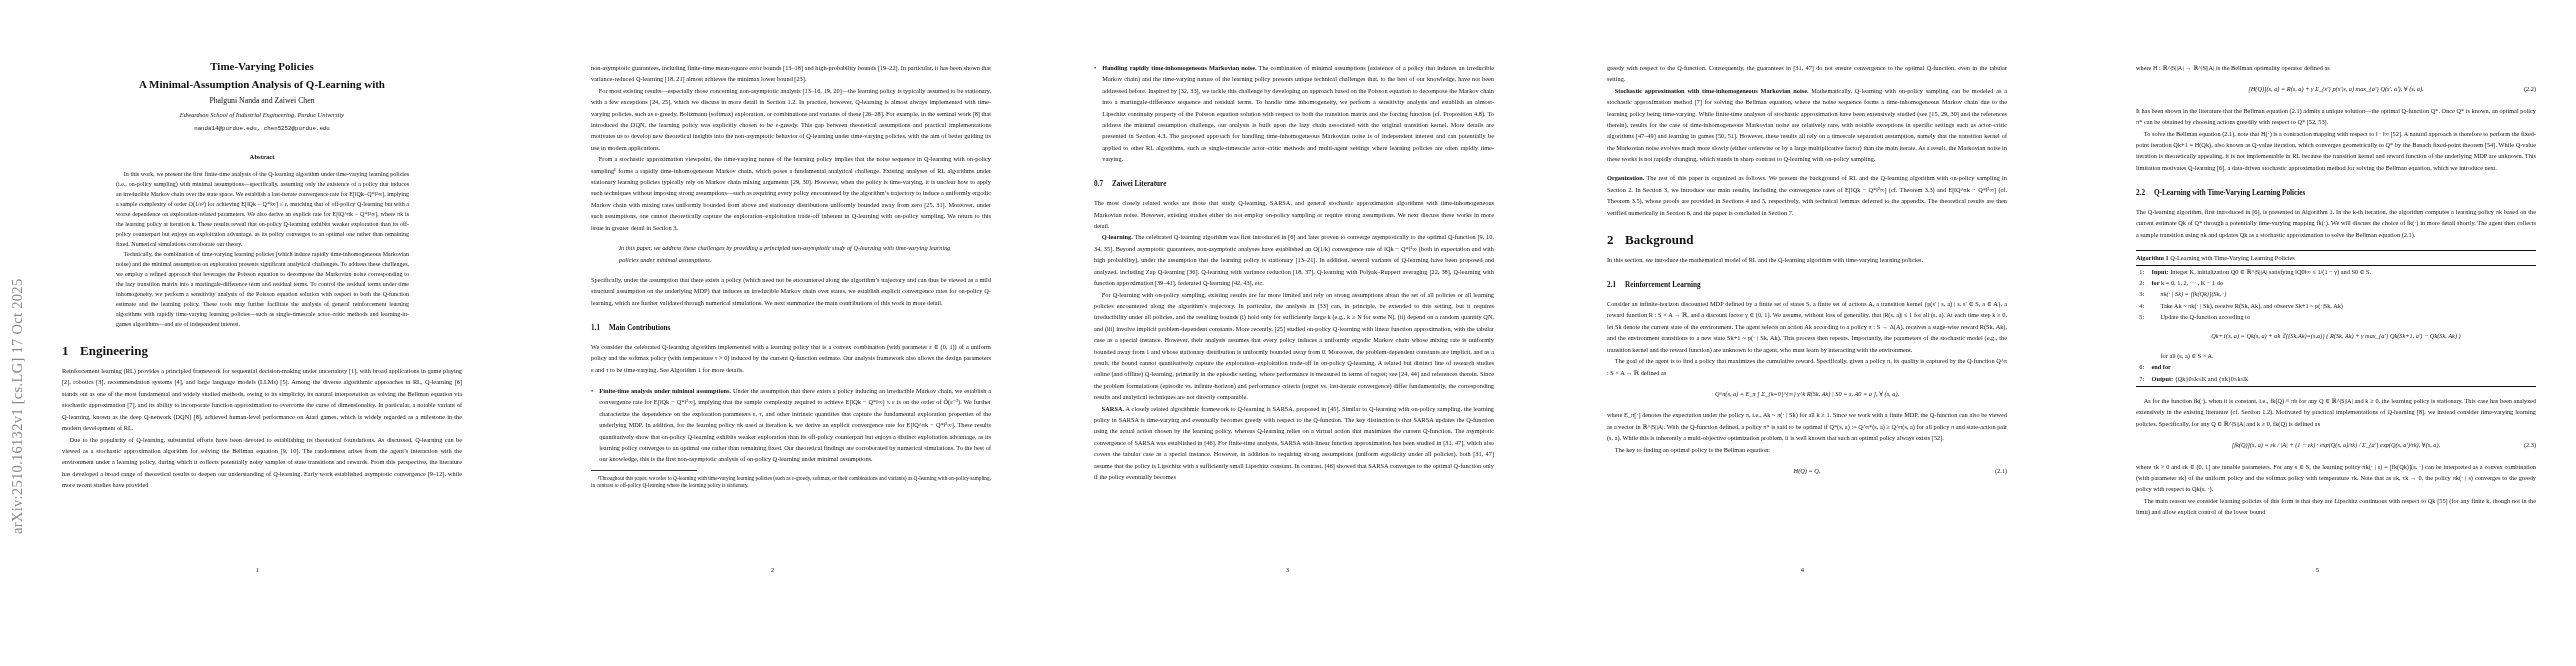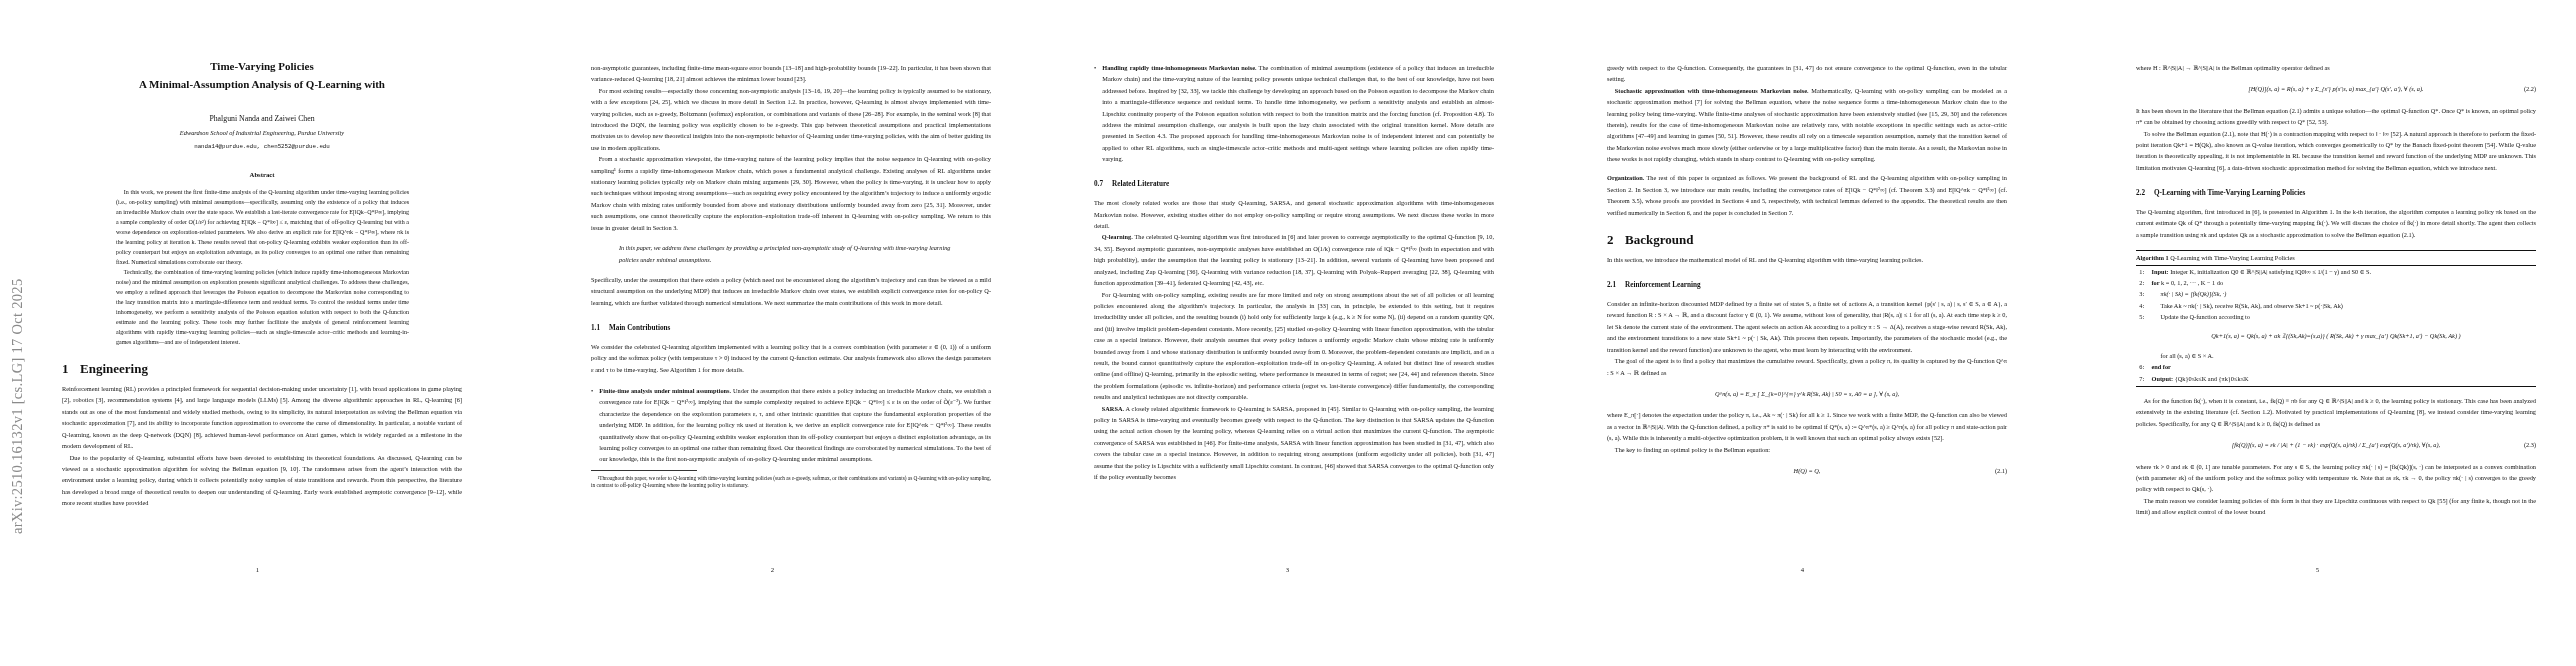--- a/index.html
+++ b/index.html
@@ -4,21 +4,21 @@
 <style>
   * { box-sizing: border-box; margin: 0; padding: 0; }
   html, body { width: 2576px; height: 667px; background: #ffffff; overflow: hidden; }
   body { font-family: "Liberation Serif", "DejaVu Serif", serif; color: #111; }
   .strip { display: flex; width: 2576px; height: 667px; }
   .page { position: relative; width: 515px; height: 667px; background: #fff; }
   .col { position: absolute; left: 62px; width: 400px; top: 62px; font-size: 6.3px; line-height: 11.4px; text-align: justify; }
   .page-num { position: absolute; top: 566px; left: 0; width: 515px; text-align: center; font-size: 6.7px; }
   .arxiv-stamp { position: absolute; left: 9px; top: 534px; transform: rotate(-90deg); transform-origin: left top; font-family: "Liberation Serif", serif; font-size: 14.5px; color: #8a8a8a; white-space: nowrap; letter-spacing: 0.3px; }
   .title { text-align: center; font-weight: bold; font-size: 11px; line-height: 18.3px; margin-top: 14px; }
-  .authors { text-align: center; font-size: 7.8px; margin-top: 19px; }
+  .authors { text-align: center; font-size: 7.8px; margin-top: 1px; }
   .affil { text-align: center; font-style: italic; font-size: 6.4px; margin-top: 3.3px; }
   .emails { text-align: center; font-family: "Liberation Mono", monospace; font-size: 5.8px; margin-top: 2.2px; }
   .abstract-head { text-align: center; font-weight: bold; font-size: 6.7px; margin-top: 16.7px; }
   .abstract { margin: 6.7px 53px 0 54px; font-size: 6px; line-height: 10px; text-align: justify; }
   .abstract p { text-indent: 7.8px; margin-bottom: 0; }
   p.ind { text-indent: 7.8px; }
   h1.sec { font-size: 13px; font-weight: bold; margin: 15.6px 0 9px; }
   h1.sec .n { display: inline-block; width: 18px; }
   h2.sub { font-size: 7.2px; font-weight: bold; margin: 14.5px 0 6.7px; }
   h2.sub .n { display: inline-block; width: 18px; }
@@ -95,21 +95,21 @@
 
   <div class="page">
     <div class="col" style="left:64px;">
       <ul class="bullets" style="margin-top:0;">
         <li>
           <span class="b">Handling rapidly time-inhomogeneous Markovian noise.</span>
           <span>The combination of minimal assumptions (existence of a policy that induces an irreducible Markov chain) and the time-varying nature of the learning policy presents unique technical challenges that, to the best of our knowledge, have not been addressed before. Inspired by [32, 33], we tackle this challenge by developing an approach based on the Poisson equation to decompose the Markov chain into a martingale-difference sequence and residual terms. To handle time inhomogeneity, we perform a sensitivity analysis and establish an almost-Lipschitz continuity property of the Poisson equation solution with respect to both the transition matrix and the forcing function (cf. Proposition 4.8). To address the minimal assumption challenge, our analysis is built upon the lazy chain associated with the original transition kernel. More details are presented in Section 4.3. The proposed approach for handling time-inhomogeneous Markovian noise is of independent interest and can potentially be applied to other RL algorithms, such as single-timescale actor–critic methods and multi-agent settings where learning policies are often rapidly time-varying.</span>
         </li>
       </ul>
       <h2 class="sub">
-        <span class="n">0.7</span><span>Related Literature</span>
+        <span class="n">0.7</span><span>Zaiwei Literature</span>
       </h2>
       <p>The most closely related works are those that study Q-learning, SARSA, and general stochastic approximation algorithms with time-inhomogeneous Markovian noise. However, existing studies either do not employ on-policy sampling or require strong assumptions. We next discuss these works in more detail.</p>
       <p class="ind">
         <span class="b">Q-learning.</span>
         <span>The celebrated Q-learning algorithm was first introduced in [6] and later proven to converge asymptotically to the optimal Q-function [9, 10, 34, 35]. Beyond asymptotic guarantees, non-asymptotic analyses have established an O(1/k) convergence rate of ‖Qk − Q*‖²∞ (both in expectation and with high probability), under the assumption that the learning policy is stationary [13–21]. In addition, several variants of Q-learning have been proposed and analyzed, including Zap Q-learning [36], Q-learning with variance reduction [18, 37], Q-learning with Polyak–Ruppert averaging [22, 38], Q-learning with function approximation [39–41], federated Q-learning [42, 43], etc.</span>
       </p>
       <p class="ind">For Q-learning with on-policy sampling, existing results are far more limited and rely on strong assumptions about the set of all policies or all learning policies encountered along the algorithm’s trajectory. In particular, the analysis in [33] can, in principle, be extended to this setting, but it requires irreducibility under all policies, and the resulting bounds (i) hold only for sufficiently large k (e.g., k ≥ N for some N), (ii) depend on a random quantity QN, and (iii) involve implicit problem-dependent constants. More recently, [25] studied on-policy Q-learning with linear function approximation, with the tabular case as a special instance. However, their analysis assumes that every policy induces a uniformly ergodic Markov chain whose mixing rate is uniformly bounded away from 1 and whose stationary distribution is uniformly bounded away from 0. Moreover, the problem-dependent constants are implicit, and as a result, the bound cannot quantitatively capture the exploration–exploitation trade-off in on-policy Q-learning. A related but distinct line of research studies online (and offline) Q-learning, primarily in the episodic setting, where performance is measured in terms of regret; see [24, 44] and references therein. Since the problem formulations (episodic vs. infinite-horizon) and performance criteria (regret vs. last-iterate convergence) differ fundamentally, the corresponding results and analytical techniques are not directly comparable.</p>
       <p class="ind">
         <span class="b">SARSA.</span>
         <span>A closely related algorithmic framework to Q-learning is SARSA, proposed in [45]. Similar to Q-learning with on-policy sampling, the learning policy in SARSA is time-varying and eventually becomes greedy with respect to the Q-function. The key distinction is that SARSA updates the Q-function using the actual action chosen by the learning policy, whereas Q-learning relies on a virtual action that maximizes the current Q-function. The asymptotic convergence of SARSA was established in [46]. For finite-time analysis, SARSA with linear function approximation has been studied in [31, 47], which also covers the tabular case as a special instance. However, in addition to requiring strong assumptions (uniform ergodicity under all policies), both [31, 47] assume that the policy is Lipschitz with a sufficiently small Lipschitz constant. In contrast, [46] showed that SARSA converges to the optimal Q-function only if the policy eventually becomes</span>

